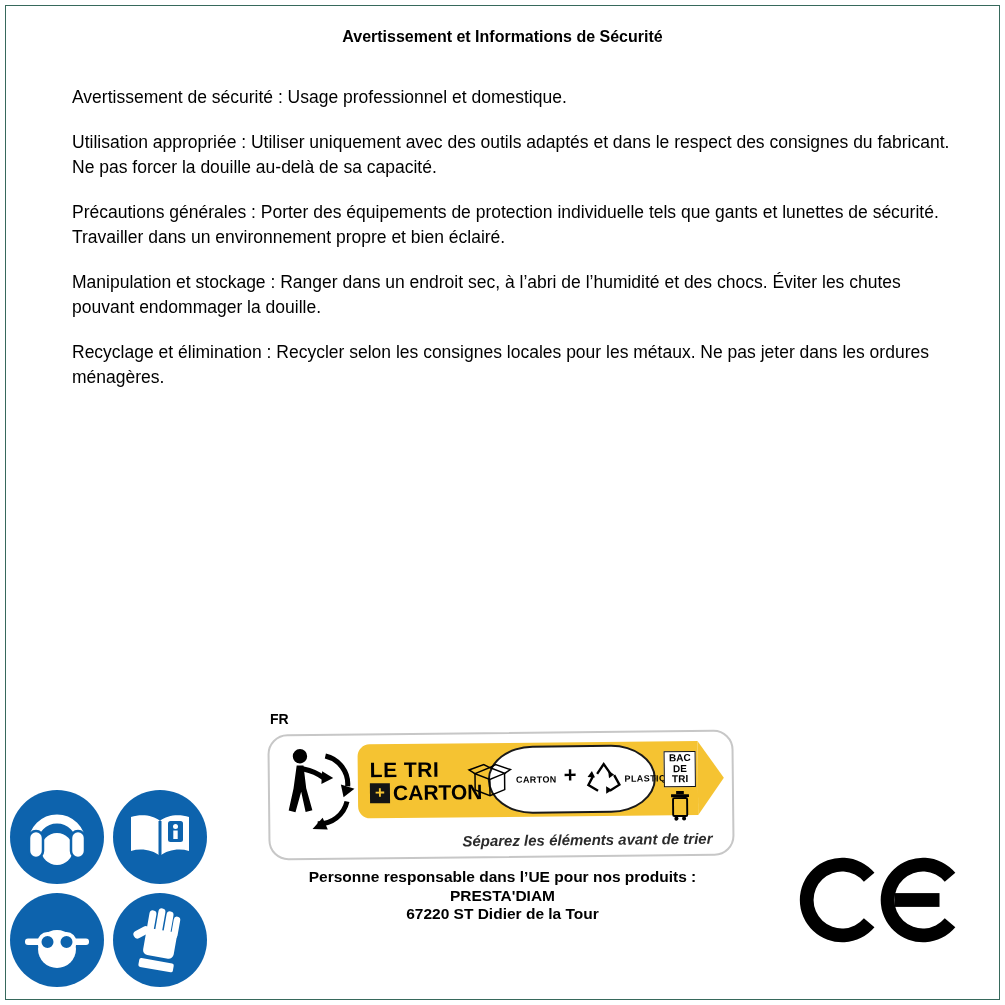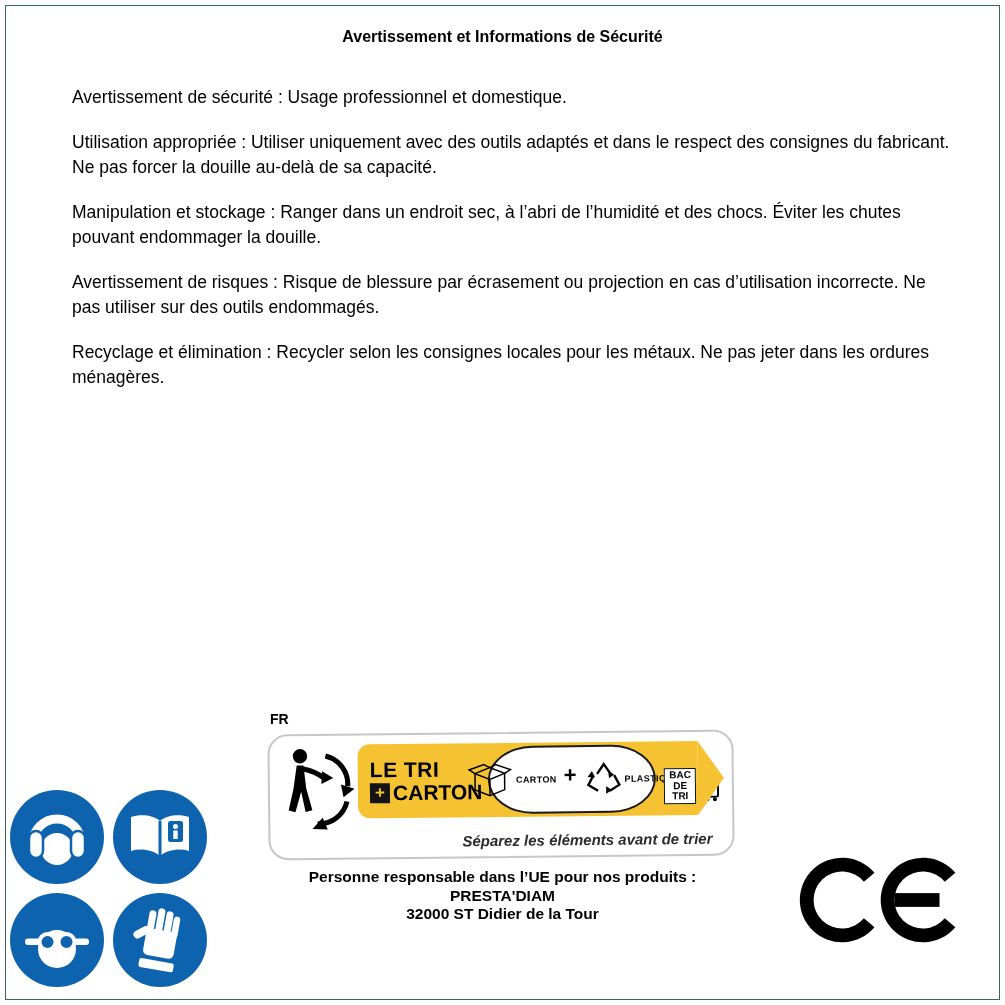--- a/index.html
+++ b/index.html
@@ -52,21 +52,21 @@
     display:flex; align-items:center; justify-content:center; font-size:17px; font-weight:bold;
   }
   .oval {
     width:168px; height:68px; background:#fff; border:2px solid #1a1a1a;
     border-radius:45px / 34px; box-sizing:border-box;
     display:flex; align-items:center; justify-content:center; gap:7px; flex:0 0 auto;
   }
   .mat { display:flex; flex-direction:row; align-items:center; gap:1px; }
   .mat-label { font-size:9px; font-weight:bold; letter-spacing:0.4px; }
   .oval-plus { font-size:22px; font-weight:bold; margin-top:-8px; }
-  .bac { display:flex; flex-direction:row; align-items:center; gap:2px; margin-left:8px; transform:translateY(8px); }
+  .bac { display:flex; flex-direction:column; align-items:center; gap:2px; margin-left:8px; transform:translateY(8px); }
   .bac-box {
     background:#fff; border:1.5px solid #111; padding:1px 4px;
     font-size:10px; font-weight:bold; line-height:10.5px; text-align:center;
   }
   .tagline {
     position:absolute; right:20px; bottom:7px;
     font-size:15px; font-weight:bold; font-style:italic; color:#2b2b2b;
   }
 
   
@@ -82,22 +82,22 @@
 <body>
 
 <div class="page">
   <div class="border-frame"></div>
 
   <div class="doc-title">Avertissement et Informations de Sécurité</div>
 
   <div class="doc-body">
     <p>Avertissement de sécurité : Usage professionnel et domestique.</p>
     <p>Utilisation appropriée : Utiliser uniquement avec des outils adaptés et dans le respect des consignes du fabricant. Ne pas forcer la douille au-delà de sa capacité.</p>
+    <p>Précautions générales : Porter des équipements de protection individuelle tels que gants et lunettes de sécurité. Travailler dans un environnement propre et bien éclairé.</p>
     <p>Manipulation et stockage : Ranger dans un endroit sec, à l’abri de l’humidité et des chocs. Éviter les chutes pouvant endommager la douille.</p>
-    <p>Avertissement de risques : Risque de blessure par écrasement ou projection en cas d’utilisation incorrecte. Ne pas utiliser sur des outils endommagés.</p>
     <p>Recyclage et élimination : Recycler selon les consignes locales pour les métaux. Ne pas jeter dans les ordures ménagères.</p>
   </div>
 
   <div class="icon-grid">
     <svg width="96" height="96" viewBox="0 0 96 96">
       <circle cx="48" cy="48" r="47" fill="#0d63ad"></circle>
       <path d="M24 54 A24 24 0 0 1 72 54" fill="none" stroke="#fff" stroke-width="9"></path>
       <circle cx="48" cy="60" r="16" fill="#fff"></circle>
       <rect x="20" y="42" width="14" height="27" rx="7" fill="#fff" stroke="#0d63ad" stroke-width="2.5"></rect>
       <rect x="62" y="42" width="14" height="27" rx="7" fill="#fff" stroke="#0d63ad" stroke-width="2.5"></rect>
@@ -199,21 +199,21 @@
       </div>
     </div>
     <div class="band-arrow"></div>
 
     <div class="tagline">Séparez les éléments avant de trier</div>
   </div>
 
   <div class="address">
     <div>Personne responsable dans l’UE pour nos produits :</div>
     <div>PRESTA'DIAM</div>
-    <div>32000 ST Didier de la Tour</div>
+    <div>67220 ST Didier de la Tour</div>
   </div>
 
   <div class="ce-mark" role="img" aria-label="CE">
     <svg width="170" height="96" viewBox="0 0 185 104">
       <path d="M83.2 81.6 A46 46 0 1 1 83.2 22.4 L71.7 32.1 A31 31 0 1 0 71.7 71.9 Z" fill="#000"></path>
       <path d="M171.2 81.6 A46 46 0 1 1 171.2 22.4 L159.7 32.1 A31 31 0 1 0 159.7 71.9 Z" fill="#000"></path>
       <rect x="105" y="44.5" width="49" height="15" fill="#000"></rect>
     </svg>
   </div>
 </div>

